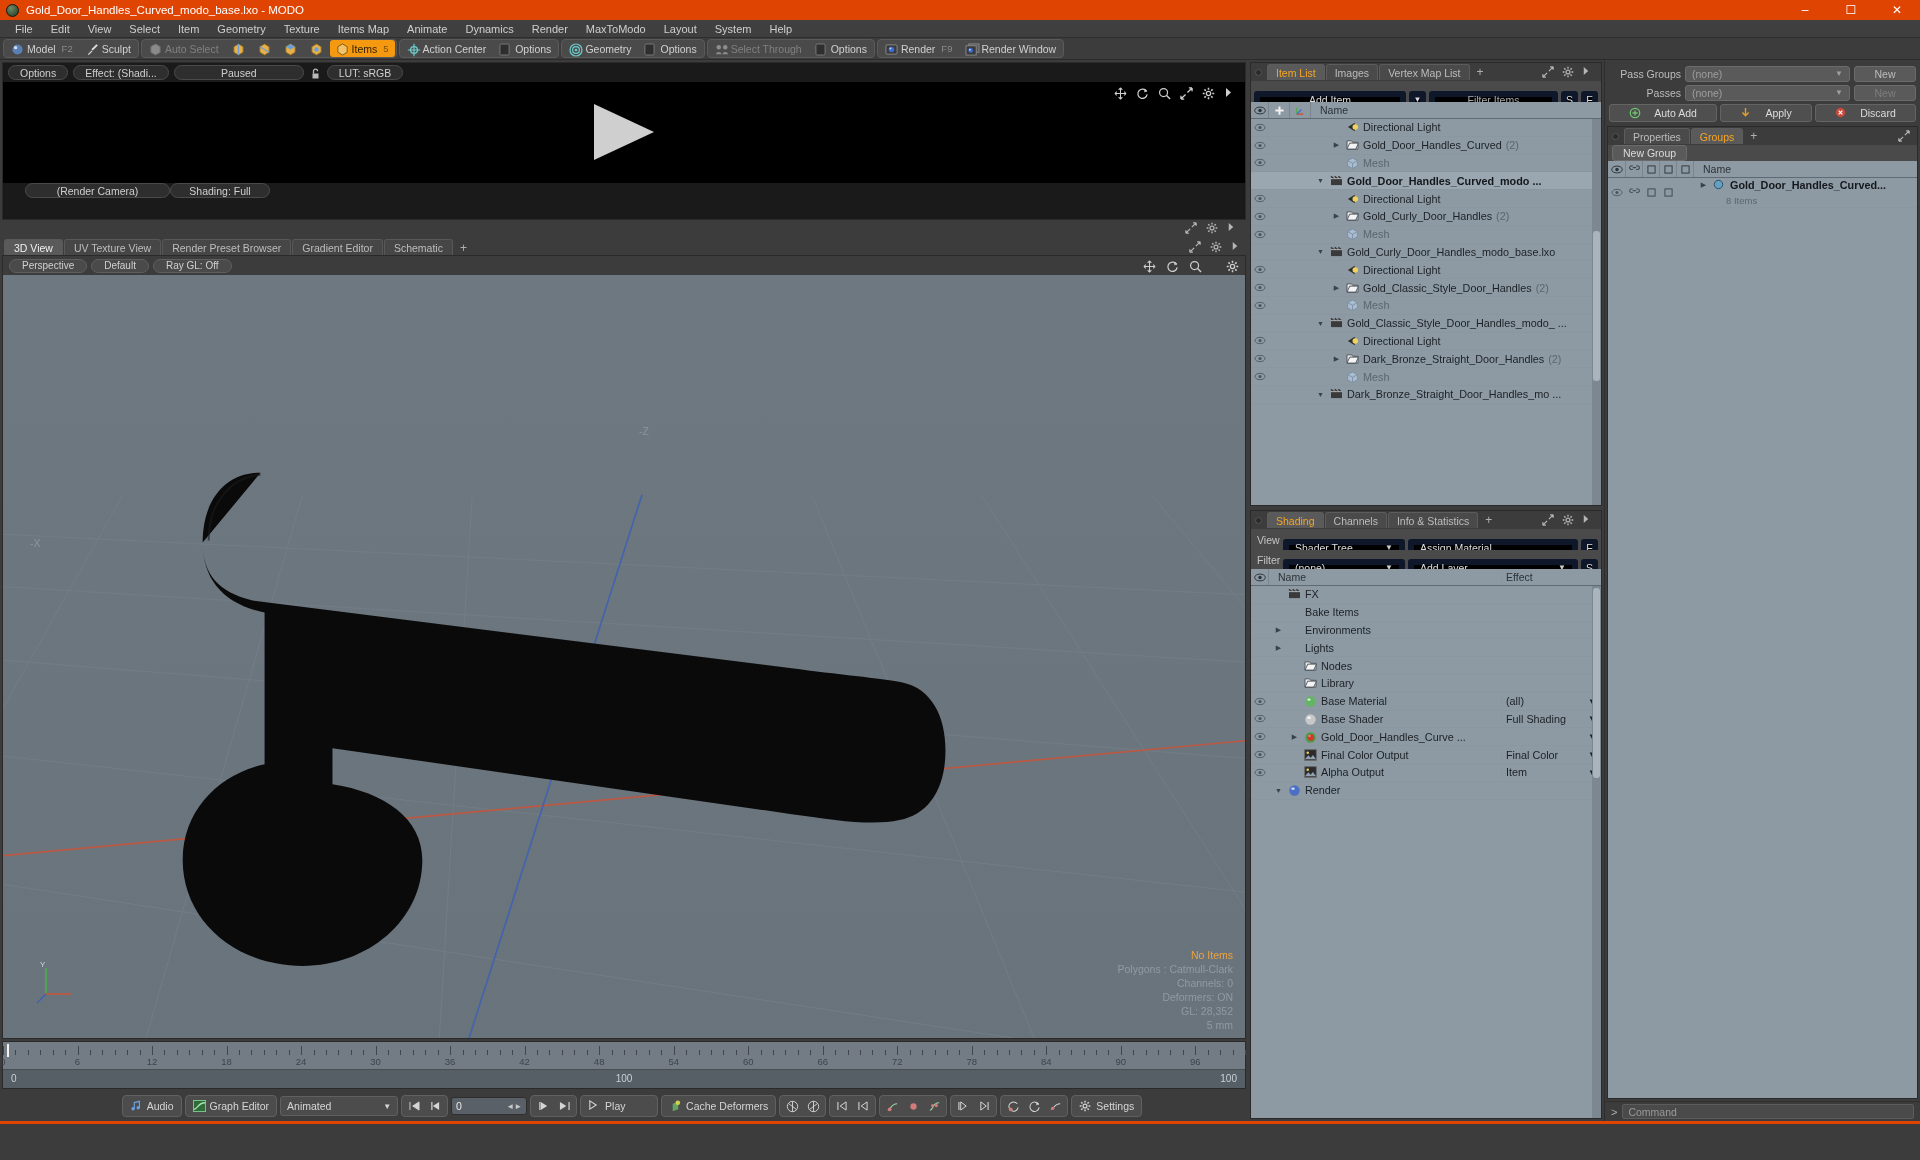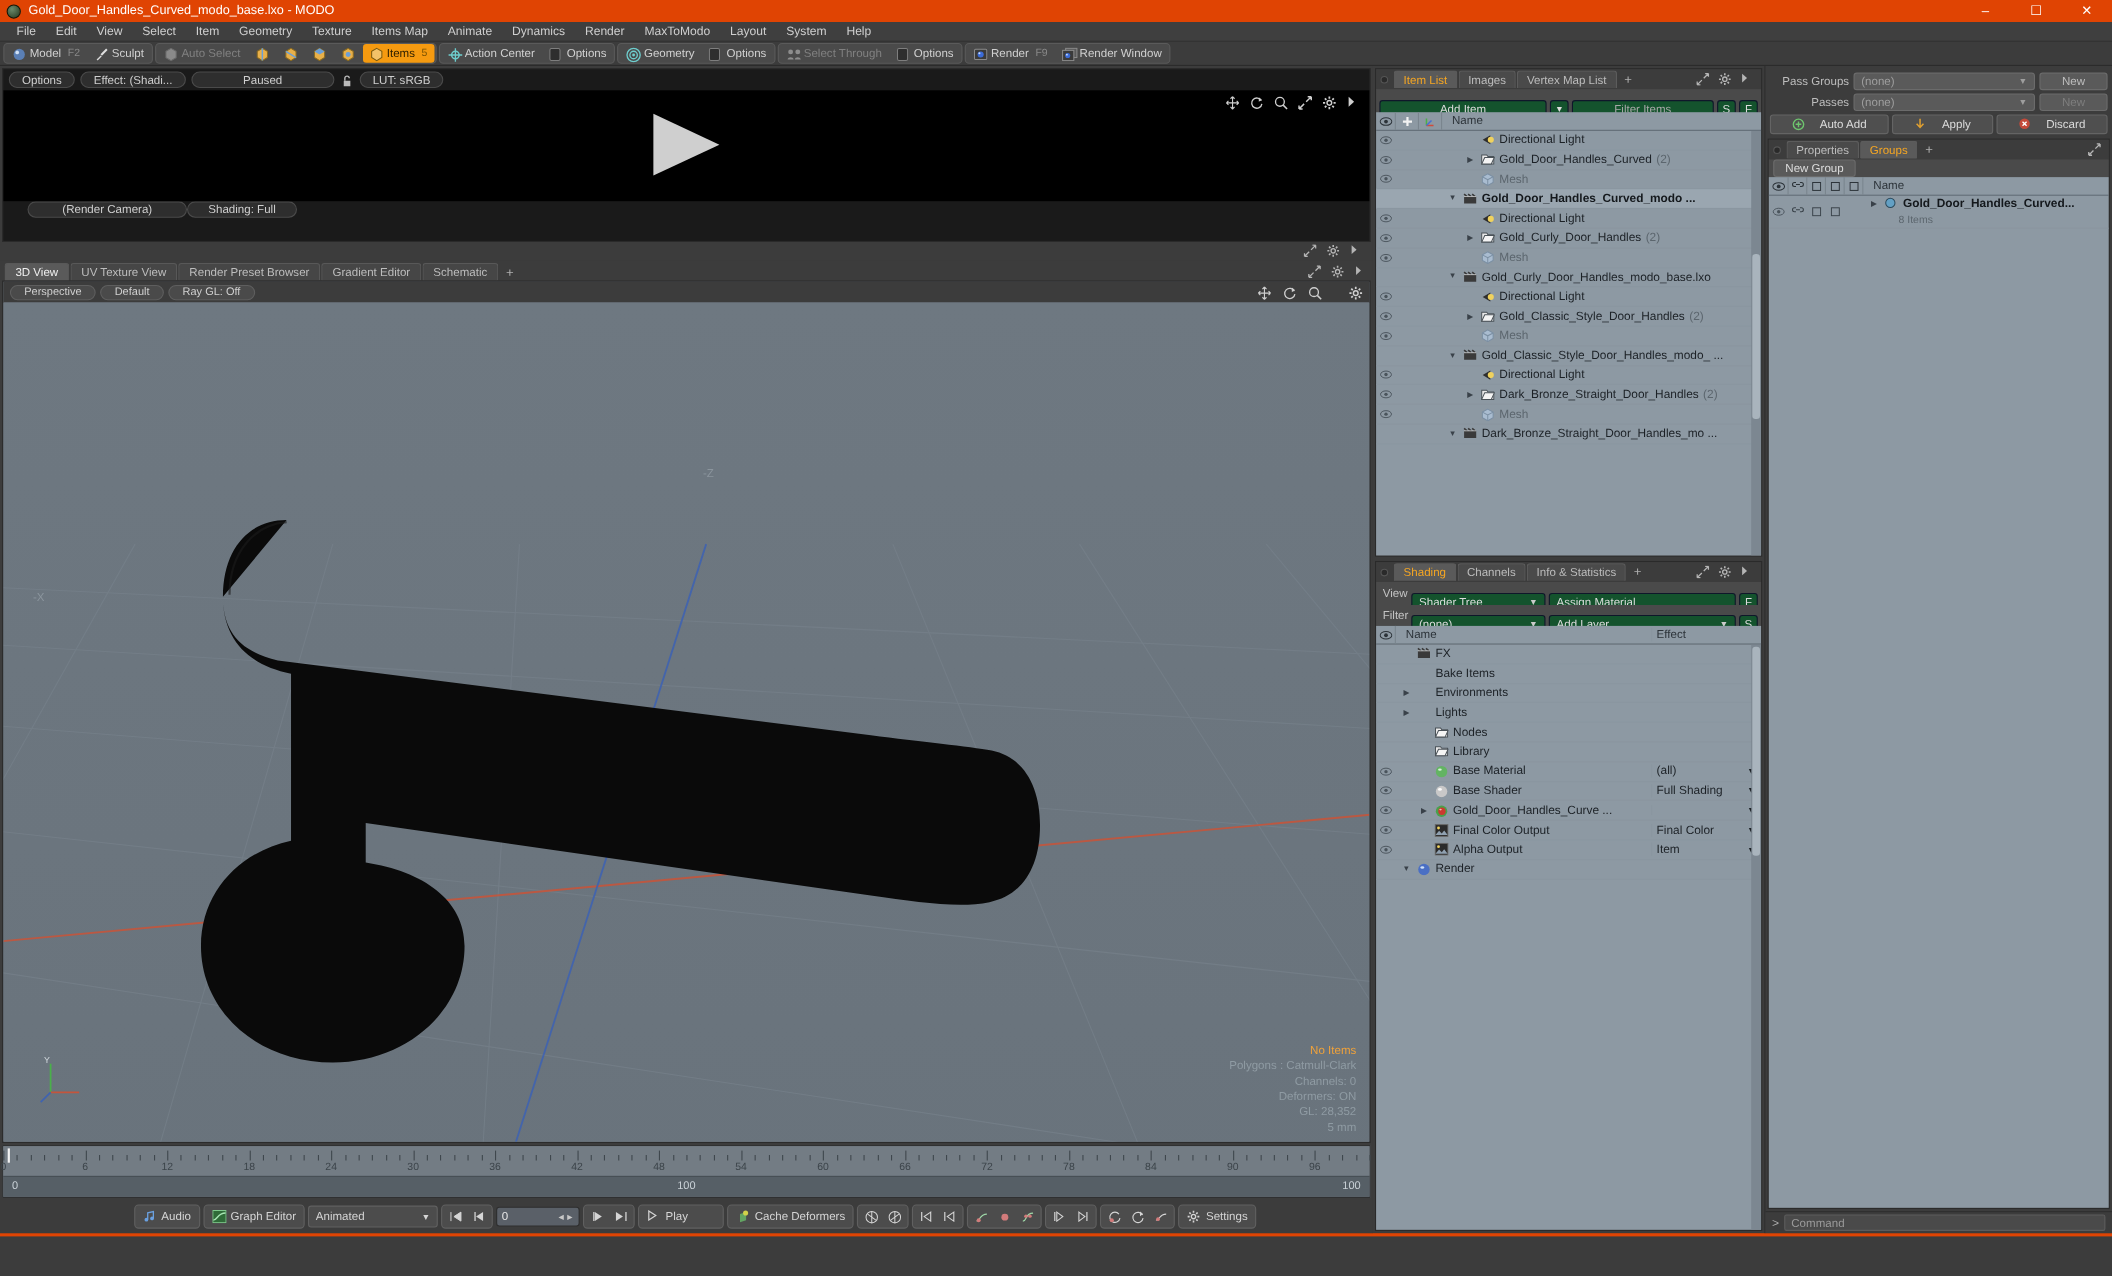--- a/index.html
+++ b/index.html
@@ -115,21 +115,21 @@
           padding-left:4px; gap:1px;}
   .pdot{ width:7px;height:7px;border-radius:50%;background:#2a2a2a;
          border:1px solid #555; margin-right:4px;}
   .ptab{ height:16px; padding:0 8px; display:flex; align-items:center; font-size:10.5px;
          color:#bcbcbc; background:#4a4a4a; border:1px solid #5c5c5c;
          border-bottom:none; border-radius:3px 3px 0 0;}
   .ptab.active{ background:#5a5a5a; color:#f5a623; }
   .ptabs-right{ margin-left:auto; display:flex; gap:7px; align-items:center; padding-right:6px;}
   .prow{ height:21px; background:#4a4a4a; display:flex; align-items:center; gap:3px;
          padding:2px 3px;}
-  .ctrl{ height:17px; background:#14532d; border:1px solid #0f172a; border-radius:3px;
+  .ctrl{ height:17px; background:#000000; border:6px solid #0f172a; border-radius:3px;
          display:flex; align-items:center; padding:0 6px; font-size:10.5px; color:#dcdcdc;margin-top:16px;}
   .ctrl.sq{ width:17px; justify-content:center; padding:0;}
   .ctrl.grow{ flex:1 1 auto;}
   .ctrl .caret{ margin-left:auto; font-size:8px; color:#ccc;}
   .lbl{ font-size:10.5px; color:#c4c4c4; padding:0 3px;}
   .theader{ height:17px; background:#8d99a3; display:flex; align-items:center;
             color:#2c3339; font-size:10.5px; border-bottom:1px solid #5f6a73;}
   .thcell{ display:flex; align-items:center; justify-content:center; height:100%;
            border-right:1px solid #7a858e;}
   .tbody{ background:#8d99a3; flex:1 1 auto; overflow:hidden; position:relative;}

